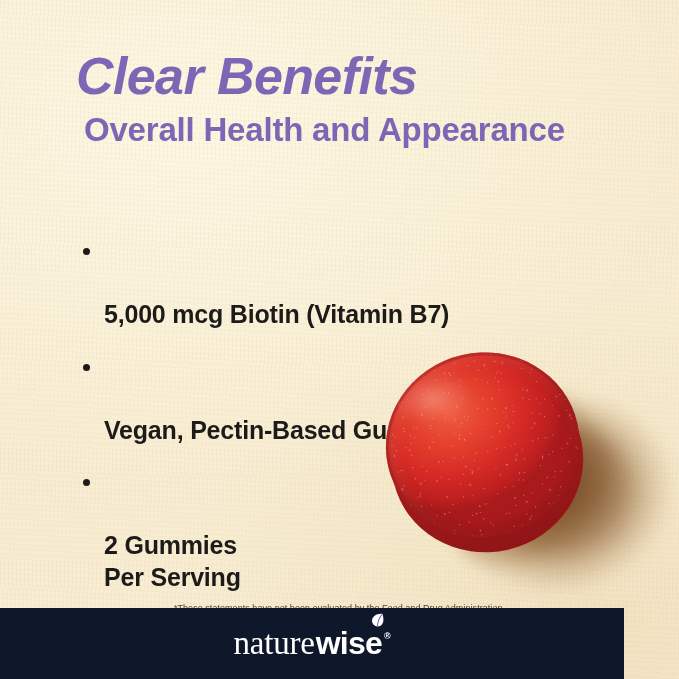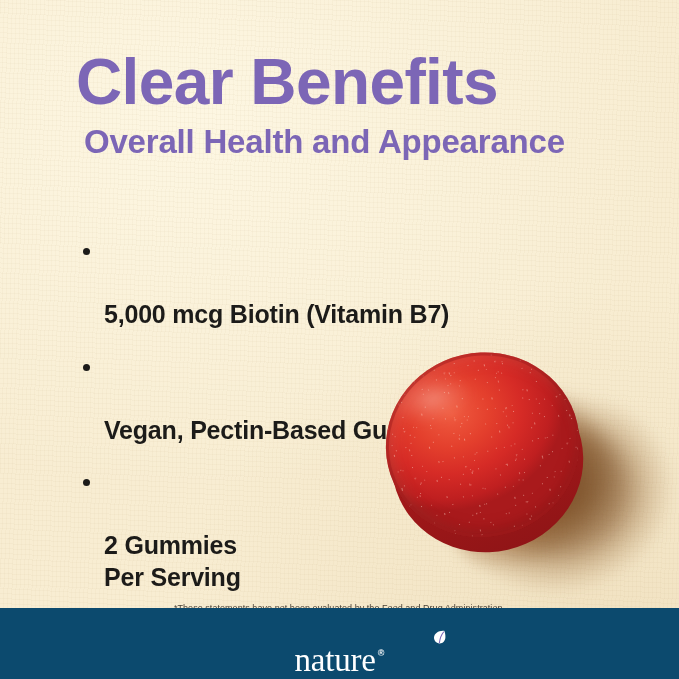--- a/index.html
+++ b/index.html
@@ -35,27 +35,28 @@
   }
 
   
   .headings {
     position: absolute;
     left: 76px;
     top: 50px;
     width: 560px;
   }
   .title-main {
-    font-size: 64px;
+    font-size: 52px;
     font-weight: 700;
     color: #7c66b6;
     letter-spacing: -0.6px;
     line-height: 1.0;
     margin: 0 0 6px 0;
     white-space: nowrap;
+    font-style: italic;
   }
   .title-sub {
     font-size: 33px;
     font-weight: 700;
     color: #7c66b6;
     line-height: 1.22;
     letter-spacing: -0.2px;
     margin: 8px;
   }
 
@@ -218,25 +219,25 @@
     letter-spacing: 0.05px;
     margin-top: 28px;
   }
   .disclaimer-line { display: block; }
 
   
   .brand-bar {
     position: absolute;
     left: 0;
     bottom: 0;
-    width: 679px;
+    width: 624px;
     height: 71px;
-    background: #0c4a6e;
+    background: #0f172a;
     display: flex;
-    align-items: flex-end;
+    align-items: center;
     justify-content: center;
   }
   .logo {
     position: relative;
     display: inline-flex;
     align-items: baseline;
     color: #ffffff;
   }
   .logo-nature {
     font-family: "Liberation Serif", serif;
@@ -314,20 +315,21 @@
     </div>
   </div>
 
   <div class="disclaimer">
     <span class="disclaimer-line">*These statements have not been evaluated by the Food and Drug Administration.</span>
   </div>
 
   <div class="brand-bar">
     <div class="logo">
       <span class="logo-nature">nature</span>
+      <span class="logo-wise">wise</span>
       <span class="logo-reg">®</span>
       <span class="logo-leaf">
         <svg viewBox="0 0 13 15" width="13" height="15" aria-hidden="true">
           <path d="M11.2 0.8 C6.0 0.2 1.2 3.2 1.0 7.6 C0.9 10.6 3.0 13.0 6.0 13.4 C9.6 13.9 12.2 11.2 12.4 7.6 C12.6 4.8 12.0 2.4 11.2 0.8 Z" fill="#ffffff"></path>
           <path d="M10.6 2.0 C8.4 4.6 7.0 8.2 6.4 12.8" stroke="#7c66b6" stroke-width="1.1" fill="none" stroke-linecap="round"></path>
         </svg>
       </span>
     </div>
   </div>
 

